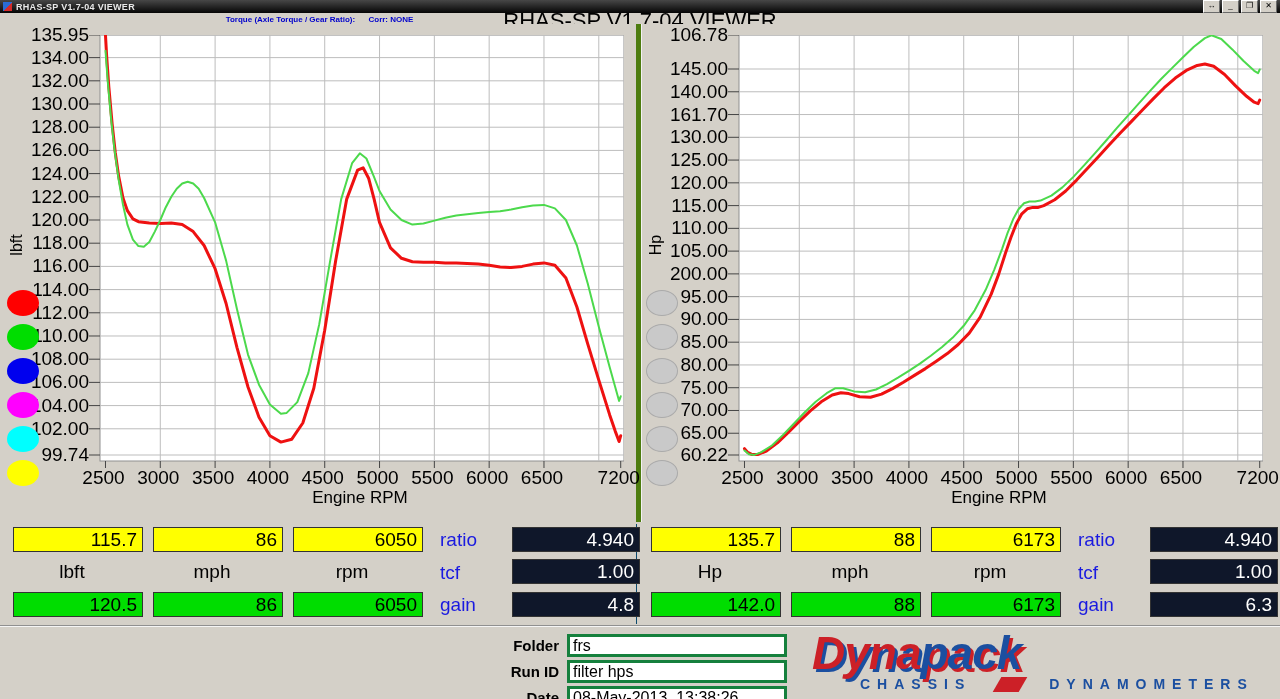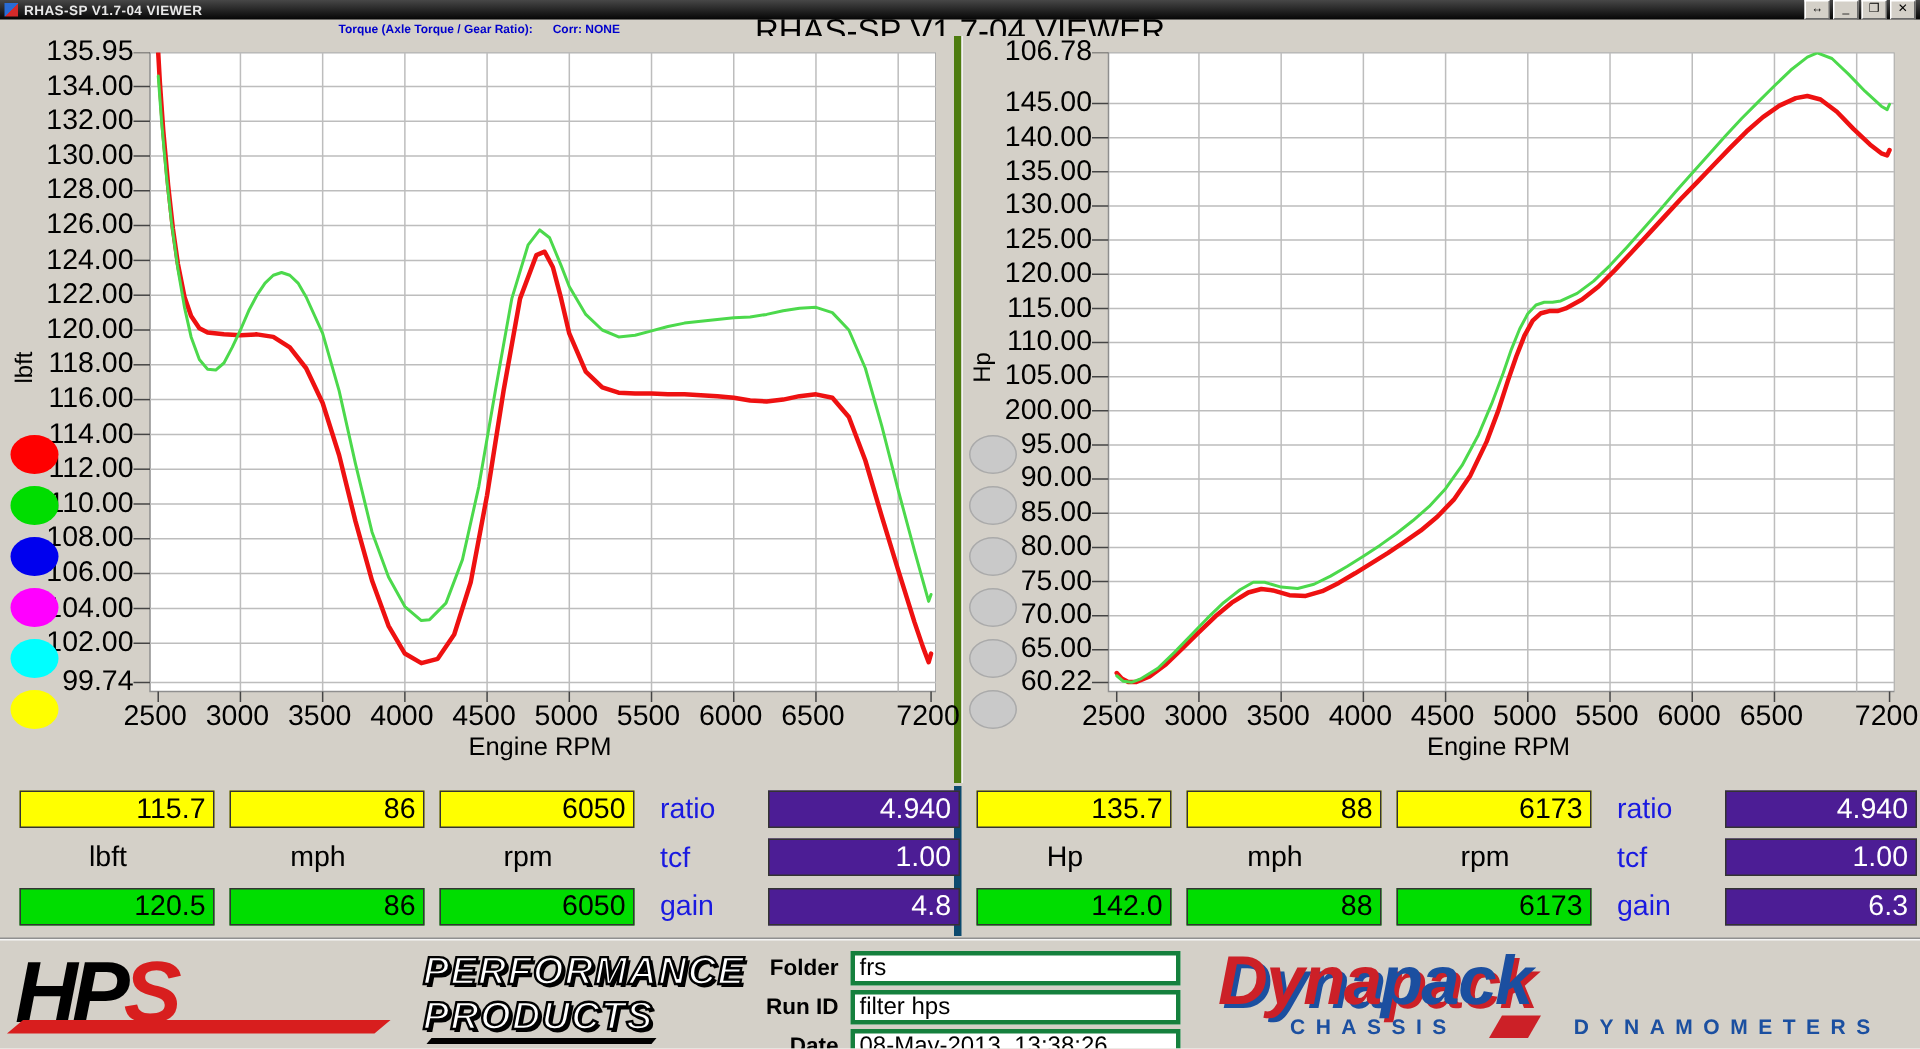--- a/index.html
+++ b/index.html
@@ -21,26 +21,26 @@
   #hdr1{left:641px;}
   .plot-svg{position:absolute;left:83px;top:11px;}
   .ytick{position:absolute;left:0;width:86px;text-align:right;font-size:19px;height:20px;line-height:20px;color:#000;}
   .xtick{position:absolute;top:443px;font-size:19px;transform:translateX(-50%);color:#000;}
   .axis-title{position:absolute;top:464px;left:95px;width:524px;text-align:center;font-size:17px;color:#000;}
   .yunit{position:absolute;left:-16px;top:212px;width:60px;text-align:center;transform:rotate(-90deg);font-size:16px;color:#000;}
   .legend-circle{position:absolute;left:4px;width:32px;height:26px;border-radius:50%;z-index:4;}
   .legend-gray{border:1px solid #aaa;box-sizing:border-box;}
   
   .data-panel{position:absolute;top:524px;width:633px;height:100px;background:#d4d0c8;}
-  #data0{left:3px;border-right:7px solid #0c4a6e;}
+  #data0{left:3px;border-right:1px solid #0c4a6e;}
   #data1{left:641px;}
   .vbox{position:absolute;height:23px;border:1px solid #333;font-size:19px;text-align:right;padding:0 5px;line-height:23px;box-sizing:content-box;}
   .yellow{background:#ffff00;color:#000;}
   .greenb{background:#00dd00;color:#000;}
-  .blueb{background:#4c1d95;color:#fff;}
+  .blueb{background:#0f172a;color:#fff;}
   .unitlbl{position:absolute;font-size:19px;text-align:center;color:#000;width:128px;}
   .statlbl{position:absolute;font-size:19px;color:#1a1ae0;}
   
   .footer{position:absolute;top:625px;left:0;width:1280px;height:74px;background:#d4d0c8;border-top:1px solid #909090;box-shadow:inset 0 1px 0 #f5f5f5;}
   .hps{position:absolute;left:10px;top:2px;width:450px;height:70px;}
   .hps-hp{font-size:58px;font-style:italic;font-weight:900;color:#000;letter-spacing:-4px;}
   .hps-s{font-size:58px;font-style:italic;font-weight:900;color:#d81e1e;letter-spacing:-4px;}
   .hps-swoosh{position:absolute;left:0px;top:52px;width:245px;height:9px;background:#d81e1e;transform:skewX(-50deg);}
   .hps-text{position:absolute;left:272px;top:4px;font-style:italic;font-weight:900;font-size:26px;line-height:30px;color:#fff;-webkit-text-stroke:1.6px #000;text-shadow:2px 2px 0 #000;letter-spacing:1px;white-space:nowrap;}
   .hps-underline{position:absolute;left:276px;top:64px;width:150px;height:4px;background:#000;transform:skewX(-40deg);}
@@ -235,21 +235,21 @@
         <line x1="334.35146443514645" y1="426" x2="334.35146443514645" y2="433" stroke="#444" stroke-width="1"></line>
         <line x1="389.163179916318" y1="426" x2="389.163179916318" y2="433" stroke="#444" stroke-width="1"></line>
         <line x1="443.97489539748955" y1="426" x2="443.97489539748955" y2="433" stroke="#444" stroke-width="1"></line>
         <line x1="520.7112970711297" y1="426" x2="520.7112970711297" y2="433" stroke="#444" stroke-width="1"></line>
         <path d="M5.5 413.7 L8.8 417.4 L13.2 419.6 L18.6 419.6 L27.4 416.0 L38.4 407.8 L49.3 397.3 L60.3 386.4 L71.3 375.9 L82.2 366.8 L93.2 360.0 L101.9 357.7 L109.6 358.6 L120.6 361.8 L131.5 362.3 L142.5 359.1 L153.5 353.6 L164.4 347.2 L175.4 340.4 L186.4 333.6 L197.3 326.3 L208.3 318.6 L219.2 309.5 L230.2 298.1 L241.2 282.1 L252.1 259.4 L259.8 238.9 L266.4 218.4 L271.9 202.5 L277.3 188.8 L282.8 178.8 L288.3 173.8 L293.8 172.4 L299.3 172.4 L304.8 170.6 L315.7 164.7 L326.7 156.0 L337.6 145.1 L348.6 133.3 L359.6 121.4 L370.5 109.6 L381.5 97.7 L392.5 86.4 L403.4 75.0 L414.4 63.6 L425.3 52.7 L436.3 43.1 L447.3 35.4 L458.2 30.4 L465.9 29.0 L474.7 31.3 L485.6 39.5 L496.6 50.9 L507.6 61.3 L515.2 67.2 L519.1 68.6 L520.7 65.0" fill="none" stroke="#ee1111" stroke-width="3" stroke-linejoin="round" stroke-linecap="round"></path>
         <path d="M5.5 415.5 L9.9 419.2 L15.3 419.9 L21.9 417.4 L32.9 410.5 L43.8 400.1 L54.8 388.7 L65.8 377.3 L76.7 366.8 L87.7 358.2 L96.5 353.2 L104.1 353.2 L115.1 356.4 L126.1 357.3 L137.0 354.5 L148.0 349.1 L159.0 342.7 L169.9 335.9 L180.9 328.6 L191.8 320.8 L202.8 312.2 L213.8 302.6 L224.7 290.8 L235.7 275.3 L246.7 254.8 L255.4 234.3 L263.1 213.8 L268.6 197.9 L274.1 184.3 L279.5 174.2 L285.0 168.3 L290.5 166.5 L296.0 166.5 L301.5 165.6 L312.4 160.6 L323.4 152.4 L334.4 141.9 L345.3 130.1 L356.3 117.8 L367.2 105.5 L378.2 92.7 L389.2 80.4 L400.1 68.2 L411.1 55.9 L422.1 44.0 L433.0 33.1 L444.0 22.2 L454.9 11.7 L465.9 3.1 L472.5 0.3 L482.3 4.0 L493.3 14.4 L504.3 25.8 L515.2 35.8 L519.1 38.1 L520.7 34.5" fill="none" stroke="#4cd94c" stroke-width="2" stroke-linejoin="round" stroke-linecap="round"></path>
       </svg>
       <div class="ytick" style="top: 1px;">106.78</div>
       <div class="ytick" style="top: 35.0098px;">145.00</div>
       <div class="ytick" style="top: 57.774px;">140.00</div>
-      <div class="ytick" style="top: 80.5382px;">135.00</div>
+      <div class="ytick" style="top: 80.5382px;">161.70</div>
       <div class="ytick" style="top: 103.302px;">130.00</div>
       <div class="ytick" style="top: 126.067px;">125.00</div>
       <div class="ytick" style="top: 148.831px;">120.00</div>
       <div class="ytick" style="top: 171.595px;">115.00</div>
       <div class="ytick" style="top: 194.359px;">110.00</div>
       <div class="ytick" style="top: 217.124px;">105.00</div>
       <div class="ytick" style="top: 239.888px;">200.00</div>
       <div class="ytick" style="top: 262.652px;">95.00</div>
       <div class="ytick" style="top: 285.416px;">90.00</div>
       <div class="ytick" style="top: 308.18px;">85.00</div>
@@ -308,29 +308,20 @@
     <div class="vbox greenb" style="left:290px;top:68px;width:118px">6173</div>
     <div class="statlbl" style="left:437px;top:5px">ratio</div>
     <div class="statlbl" style="left:437px;top:38px">tcf</div>
     <div class="statlbl" style="left:437px;top:70px">gain</div>
     <div class="vbox blueb" style="left:509px;top:3px;width:116px">4.940</div>
     <div class="vbox blueb" style="left:509px;top:35px;width:116px">1.00</div>
     <div class="vbox blueb" style="left:509px;top:68px;width:116px">6.3</div>
   </div>
 
   <div class="footer">
-    <div class="hps">
-      <span class="hps-hp">HP</span><span class="hps-s">S</span>
-      <div class="hps-swoosh"></div>
-      <div class="hps-text">
-        <div>PERFORMANCE</div>
-        <div>PRODUCTS</div>
-      </div>
-      <div class="hps-underline"></div>
-    </div>
     <div class="runform">
       <div class="frow">
         <span class="flabel">Folder</span>
         <input class="finput" value="frs" style="">
       </div>
       <div class="frow">
         <span class="flabel">Run ID</span>
         <input class="finput" value="filter hps" style="">
       </div>
       <div class="frow">

